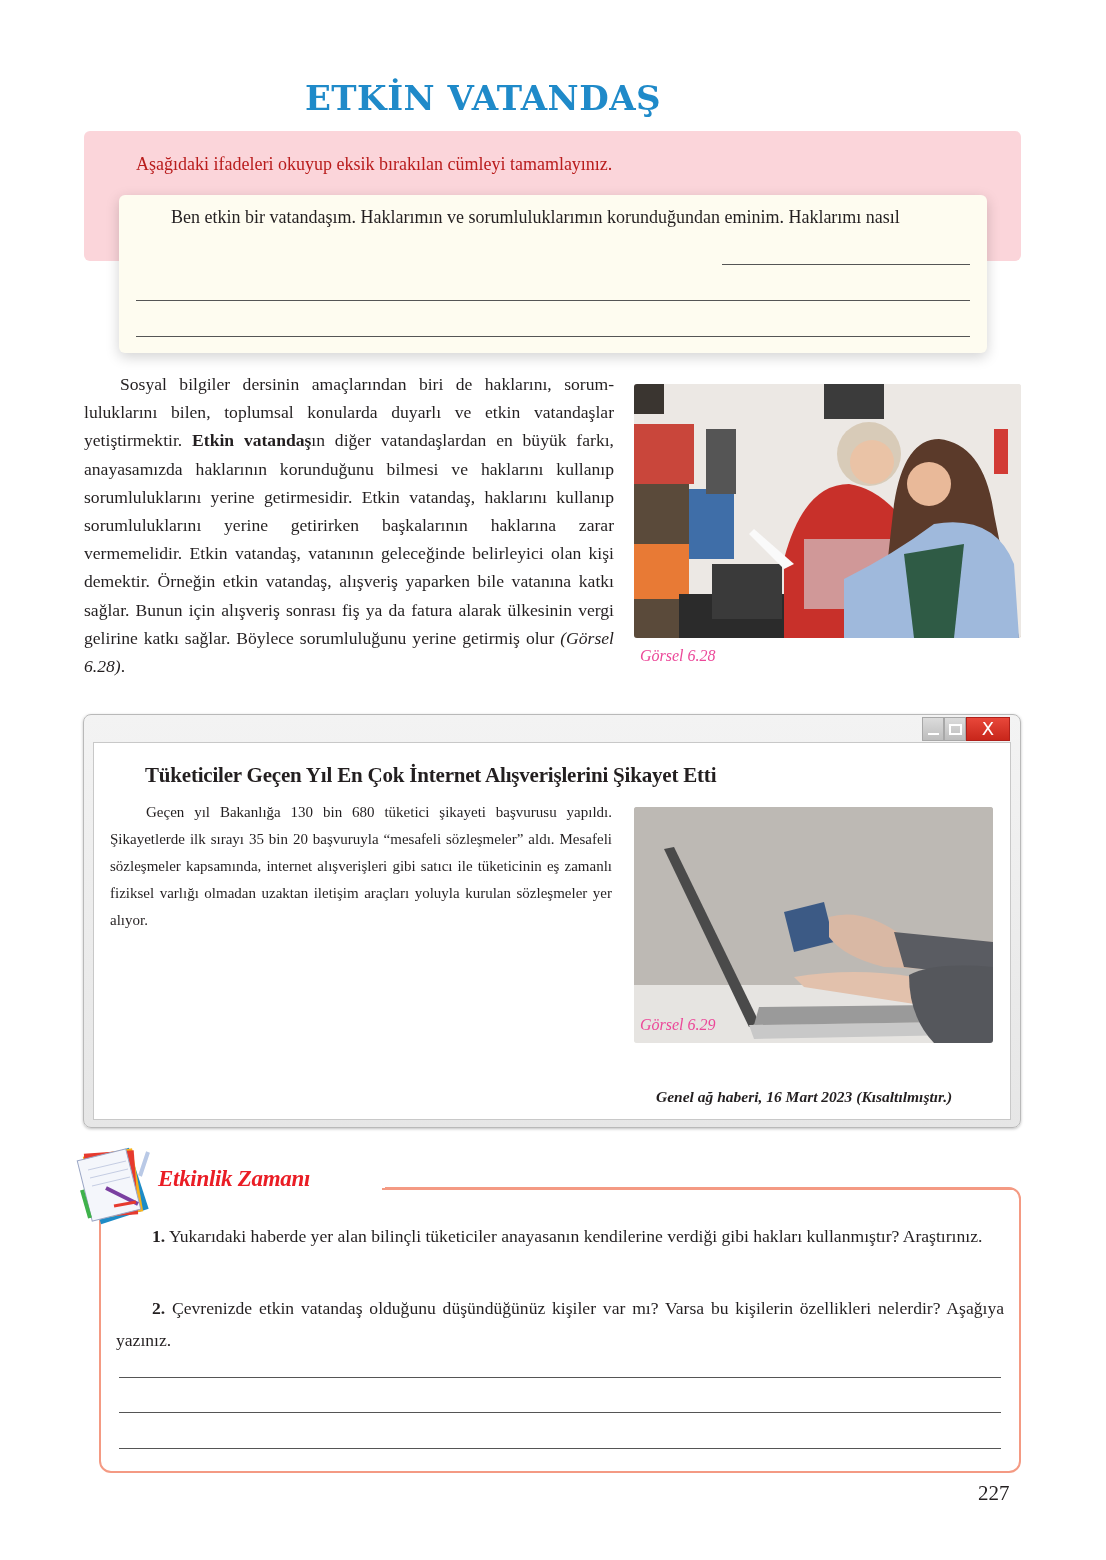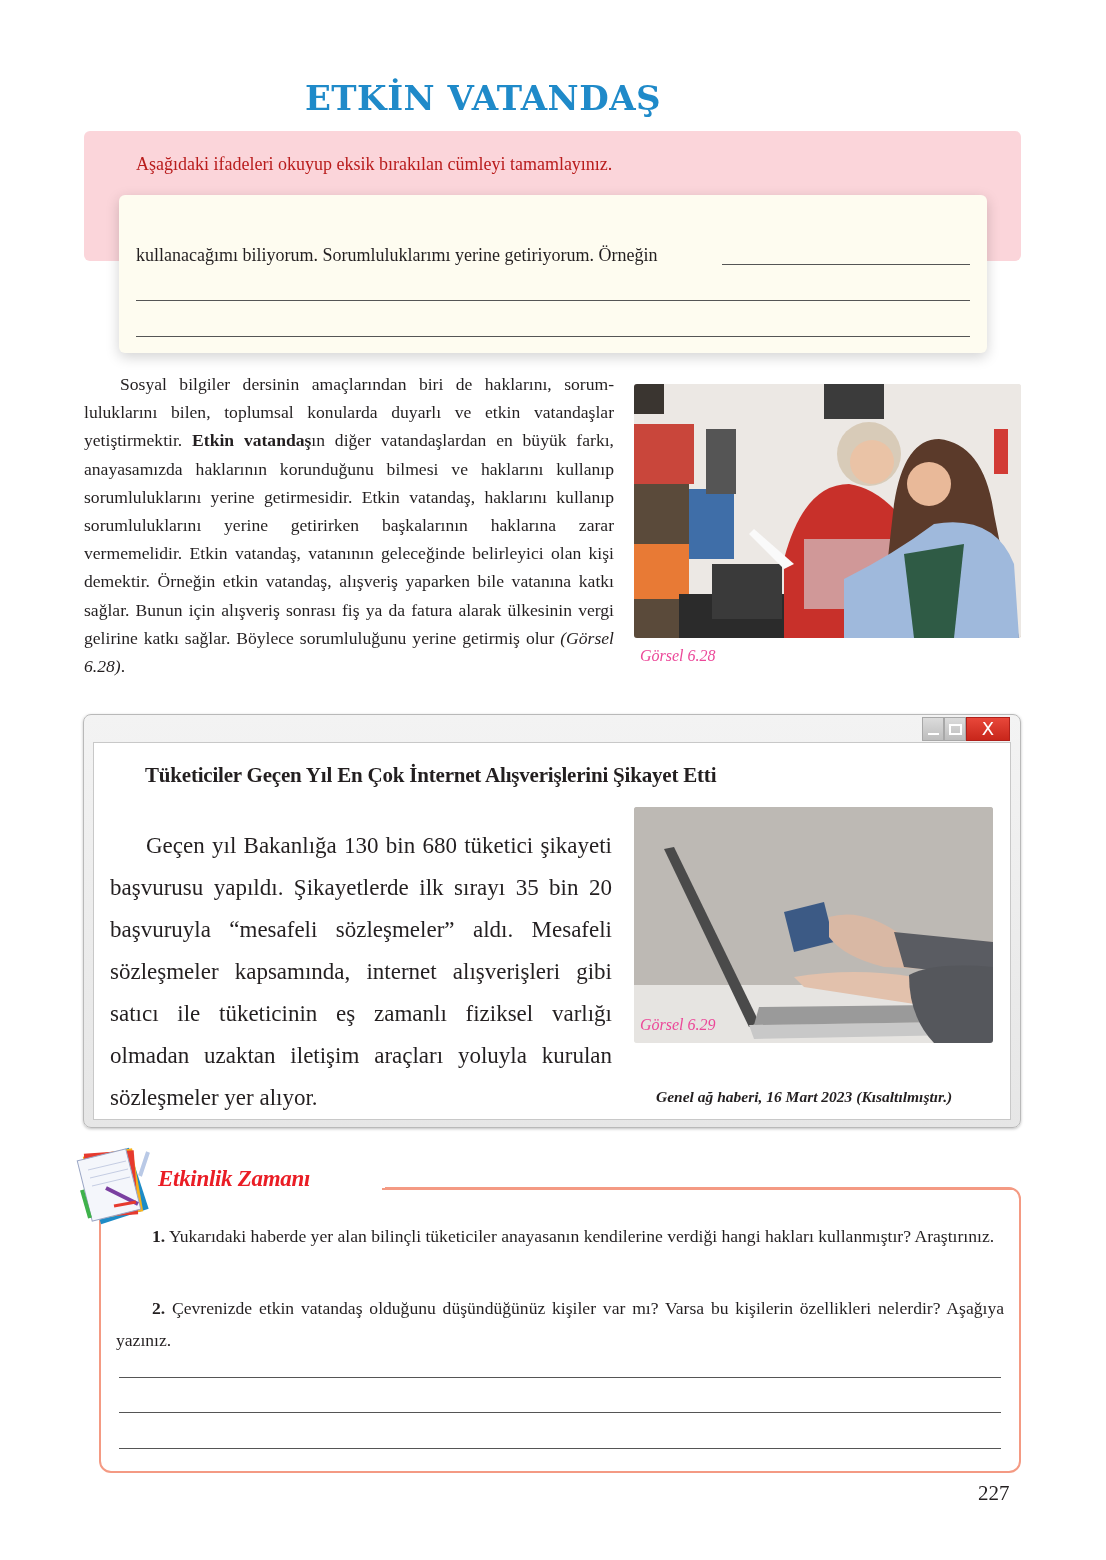--- a/index.html
+++ b/index.html
@@ -58,22 +58,22 @@
   .win-btn { width: 22px; height: 24px; background: linear-gradient(180deg,#dcdcdc,#bdbdbd); border: 1px solid #a8a8a8; position: relative; }
   .win-btn.close { width: 44px; background: linear-gradient(180deg,#e8473a,#c8261b); border-color: #b0201a; color: #fff; font-family: "DejaVu Sans", sans-serif; font-size: 18px; text-align: center; line-height: 22px; }
   .min-glyph { position: absolute; left: 5px; bottom: 5px; width: 11px; height: 2px; background: #fff; }
   .max-glyph { position: absolute; left: 4px; top: 6px; width: 13px; height: 11px; border: 2px solid #fff; }
 
   .news-title {
     position: absolute; left: 145px; top: 763px; font-size: 21px; font-weight: bold; white-space: nowrap;
     font-family: "Liberation Serif", serif; letter-spacing: -0.2px; text-align: center;
   }
   .news-text {
-    position: absolute; left: 110px; top: 825px; width: 502px;
-    font-size: 23px; line-height: 42px; text-align: justify;
+    position: absolute; left: 110px; top: 799px; width: 502px;
+    font-size: 15px; line-height: 27px; text-align: justify;
   }
   .news-text p { text-indent: 36px; margin-bottom: 0px; }
   .news-text p + p { margin-top: 0; }
 
   .photo2 { left: 634px; top: 807px; width: 359px; height: 236px;
     background: linear-gradient(180deg, #bcb8b3 0%, #c4c0bb 60%, #dcdad7 75%, #eeecea 100%); }
 
   .source { position: absolute; left: 656px; top: 1088px; font-size: 15.5px; font-style: italic; font-weight: bold; white-space: nowrap; }
 
   .activity-box {
@@ -96,21 +96,21 @@
   .page-num { position: absolute; left: 978px; top: 1481px; font-size: 21px; font-weight: normal; }
 </style>
 </head>
 <body>
 
 <h1 class="title">ETKİN VATANDAŞ</h1>
 
 <div class="pink-box"></div>
 <div class="pink-instr">Aşağıdaki ifadeleri okuyup eksik bırakılan cümleyi tamamlayınız.</div>
 <div class="yellow-box">
-  <div class="yb-line2">kullanacağımı biliyorum. Sorumluluklarımı yerine getiriyorum. Örneğin</div>
+  <div class="yb-line1">Ben etkin bir vatandaşım. Haklarımın ve sorumluluklarımın korunduğundan eminim. Haklarımı nasıl</div>
   <div class="blank-inline"></div>
   <div class="blank-full" style="top:105px"></div>
   <div class="blank-full" style="top:141px"></div>
 </div>
 
 <div class="body-text">
   <p><span>Sosyal bilgiler dersinin amaçlarından biri de haklarını, sorum­luluklarını bilen, toplumsal konularda duyarlı ve etkin vatandaş­lar yetiştirmektir. </span><b>Etkin vatandaş</b><span>ın diğer vatandaşlardan en büyük farkı, anayasamızda haklarının korunduğunu bilmesi ve haklarını kullanıp sorumluluklarını yerine getirmesidir. Etkin vatandaş, hak­larını kullanıp sorumluluklarını yerine getirirken başkalarının hak­larına zarar vermemelidir. Etkin vatandaş, vatanının geleceğinde belirleyici olan kişi demektir. Örneğin etkin vatandaş, alışveriş ya­parken bile vatanına katkı sağlar. Bunun için alışveriş sonrası fiş ya da fatura alarak ülkesinin vergi gelirine katkı sağlar. Böylece so­rumluluğunu yerine getirmiş olur </span><i>(Görsel 6.28)</i><span>.</span></p>
 </div>
 
 <div class="photo photo1">
@@ -187,21 +187,21 @@
     <line x1="16" y1="42" x2="54" y2="33" stroke="#c5cde3" stroke-width="1"></line>
     <line x1="30" y1="44" x2="62" y2="60" stroke="#7a3fa0" stroke-width="4"></line>
     <line x1="38" y1="62" x2="60" y2="58" stroke="#e63a2e" stroke-width="3"></line>
     <line x1="6" y1="46" x2="14" y2="74" stroke="#3fb24b" stroke-width="4"></line>
     <line x1="72" y1="8" x2="64" y2="32" stroke="#b9c9e6" stroke-width="4"></line>
   </svg>
 </div>
 <div class="activity-title">Etkinlik Zamanı</div>
 
 <div class="q" style="top:1220px">
-  <p><b>1.</b><span> Yukarıdaki haberde yer alan bilinçli tüketiciler anayasanın kendilerine verdiği hangi hakları kullanmış­tır? Araştırınız.</span></p>
+  <p><b>1.</b><span> Yukarıdaki haberde yer alan bilinçli tüketiciler anayasanın kendilerine verdiği gibi hakları kullanmış­tır? Araştırınız.</span></p>
 </div>
 <div class="q" style="top:1292px">
   <p><b>2.</b><span> Çevrenizde etkin vatandaş olduğunu düşündüğünüz kişiler var mı? Varsa bu kişilerin özellikleri neler­dir? Aşağıya yazınız.</span></p>
 </div>
 <div class="ans-line" style="top:1377px"></div>
 <div class="ans-line" style="top:1412px"></div>
 <div class="ans-line" style="top:1448px"></div>
 
 <div class="page-num">227</div>
 

